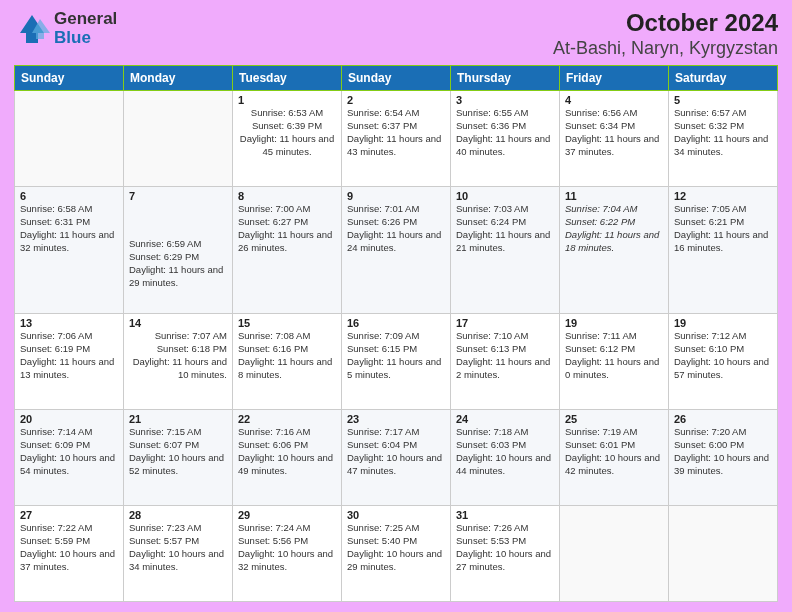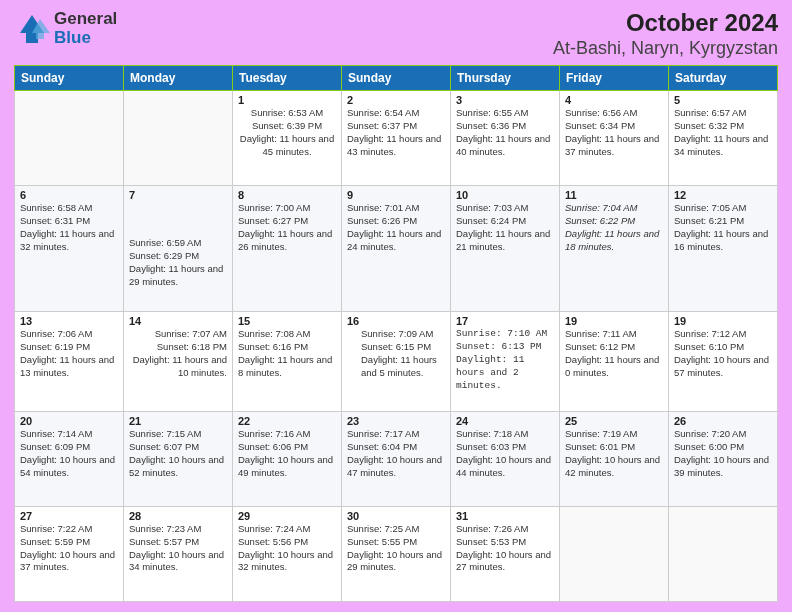--- a/index.html
+++ b/index.html
@@ -232,27 +232,27 @@
 Daylight: 11 hours and 10 minutes.</div>
           </td>
           <td>
             <span class="day-num">15</span>
             <div class="day-info" style="white-space: pre-line;">Sunrise: 7:08 AM
 Sunset: 6:16 PM
 Daylight: 11 hours and 8 minutes.</div>
           </td>
           <td>
             <span class="day-num">16</span>
-            <div class="day-info" style="white-space: pre-line; margin-left: 14px;">Sunrise: 7:09 AM
+            <div class="day-info" style="white-space: pre-line;">Sunrise: 7:09 AM
 Sunset: 6:15 PM
 Daylight: 11 hours and 5 minutes.</div>
           </td>
           <td>
             <span class="day-num">17</span>
-            <div class="day-info" style="white-space: pre-line; font-family: Liberation Mono, monospace;">Sunrise: 7:10 AM
+            <div class="day-info" style="white-space: pre-line;">Sunrise: 7:10 AM
 Sunset: 6:13 PM
 Daylight: 11 hours and 2 minutes.</div>
           </td>
           <td>
             <span class="day-num">19</span>
             <div class="day-info" style="white-space: pre-line;">Sunrise: 7:11 AM
 Sunset: 6:12 PM
 Daylight: 11 hours and 0 minutes.</div>
           </td>
           <td>
@@ -321,21 +321,21 @@
           </td>
           <td>
             <span class="day-num">29</span>
             <div class="day-info" style="white-space: pre-line;">Sunrise: 7:24 AM
 Sunset: 5:56 PM
 Daylight: 10 hours and 32 minutes.</div>
           </td>
           <td>
             <span class="day-num">30</span>
             <div class="day-info" style="white-space: pre-line;">Sunrise: 7:25 AM
-Sunset: 5:55 PM
+Sunset: 5:40 PM
 Daylight: 10 hours and 29 minutes.</div>
           </td>
           <td>
             <span class="day-num">31</span>
             <div class="day-info" style="white-space: pre-line;">Sunrise: 7:26 AM
 Sunset: 5:53 PM
 Daylight: 10 hours and 27 minutes.</div>
           </td>
           <td class="empty-cell"></td>
           <td class="empty-cell"></td>

